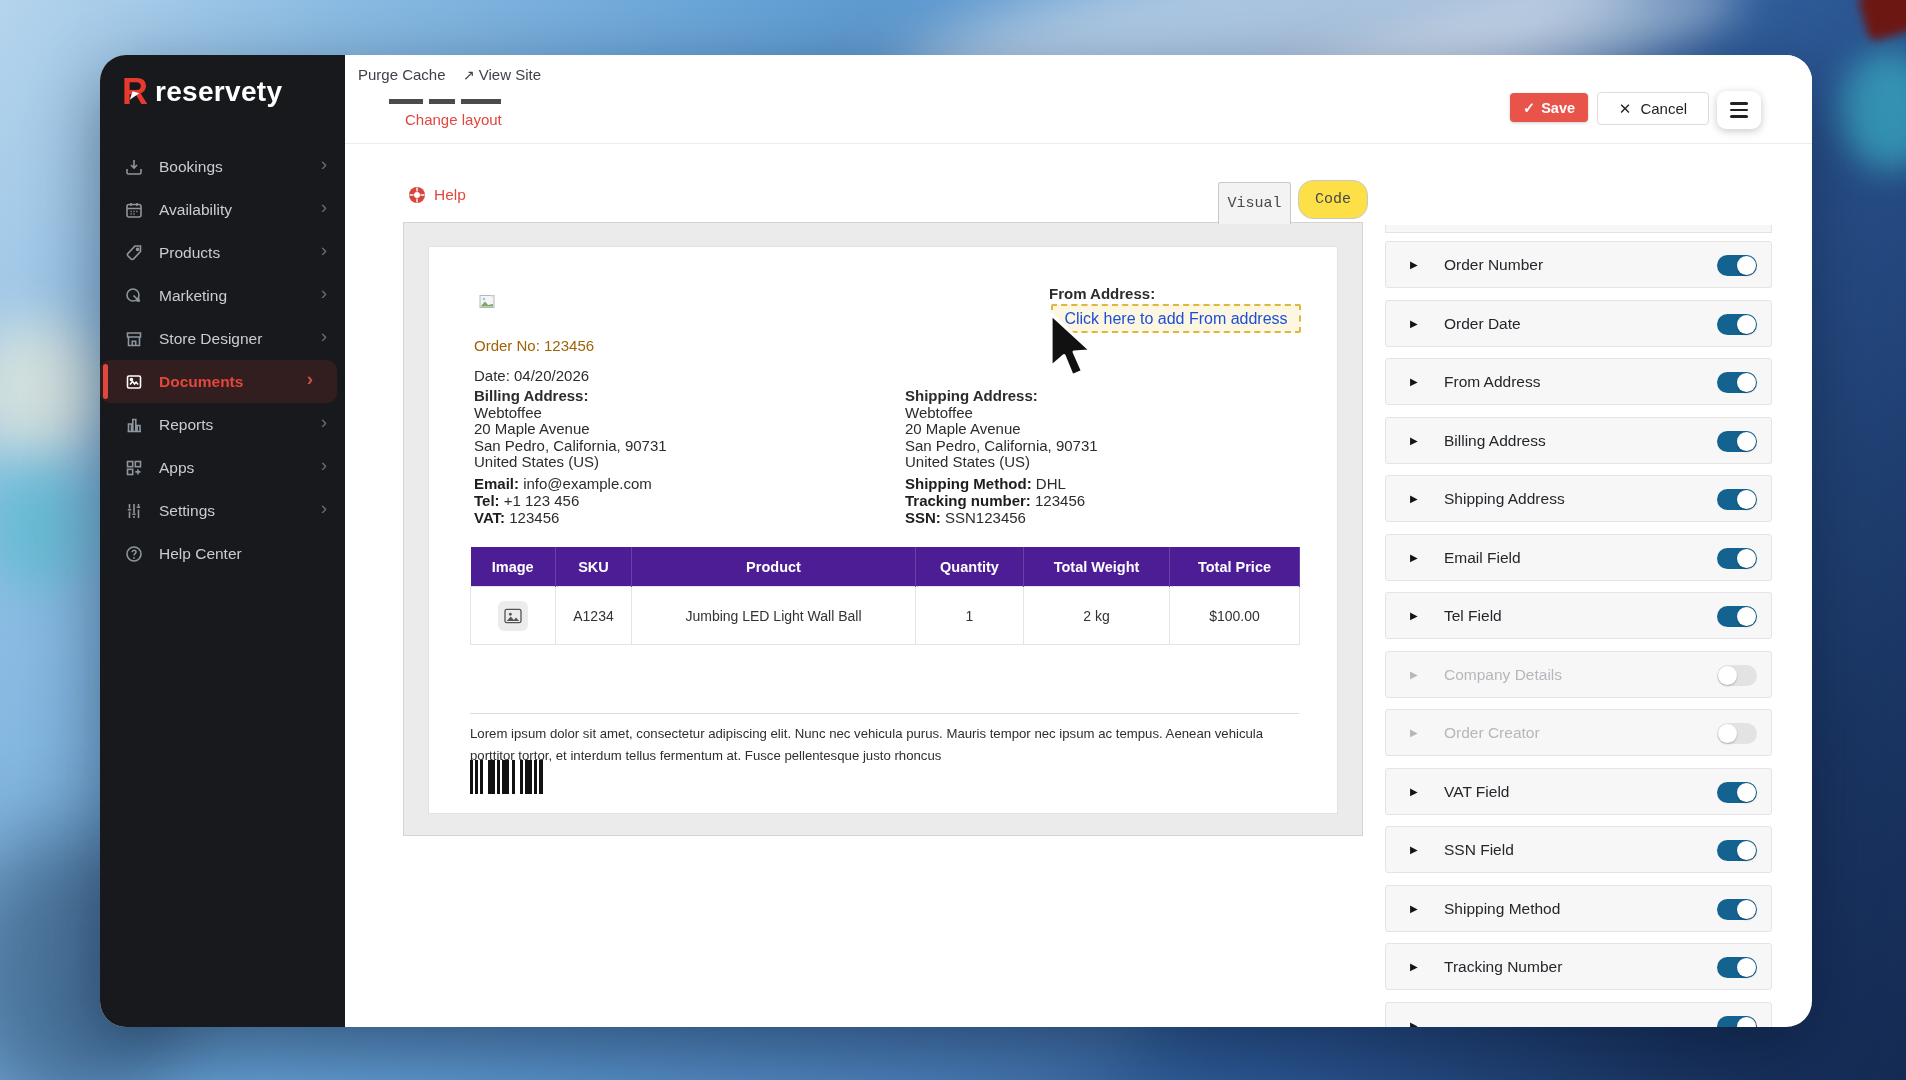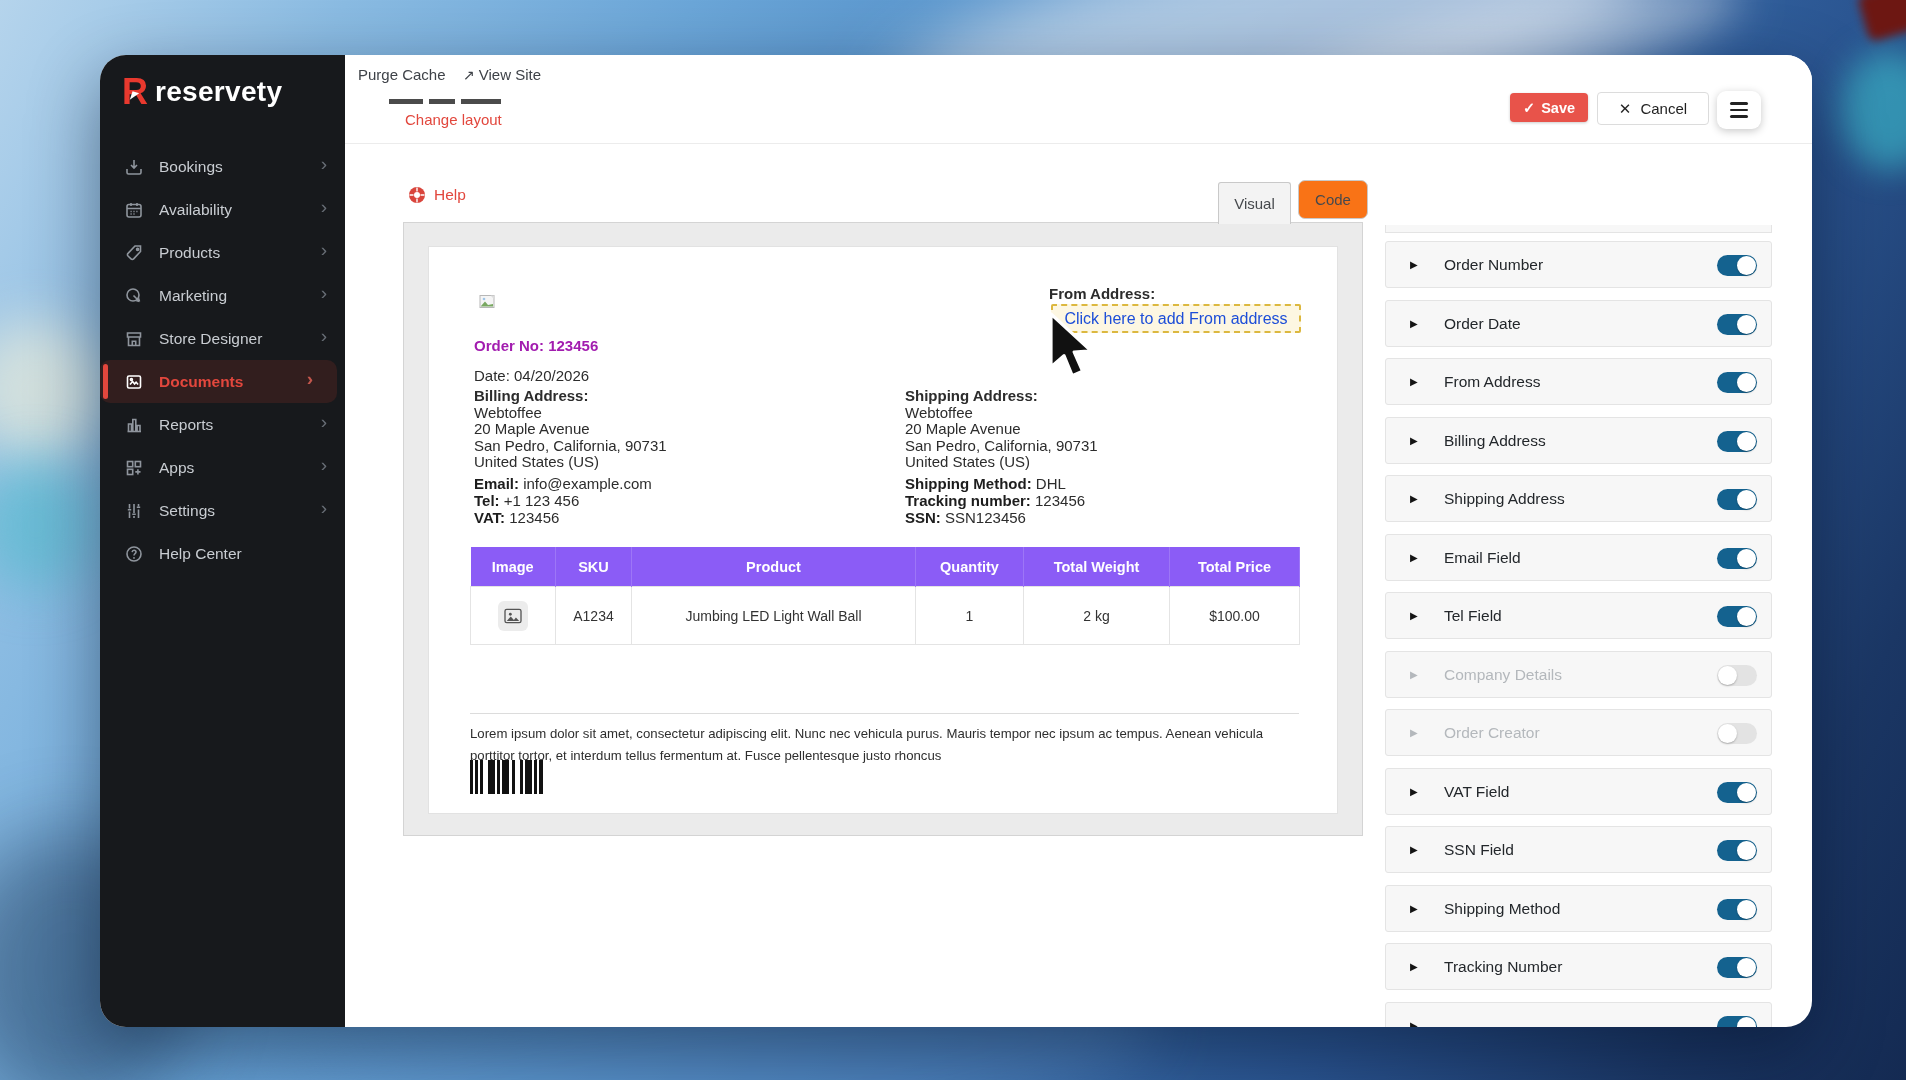--- a/index.html
+++ b/index.html
@@ -45,44 +45,44 @@
   .sliver i.a{width:34px}.sliver i.b{width:26px}.sliver i.c{width:40px}
   #change-layout{position:absolute;left:60px;top:14px;font-size:15px;color:#e2473d;cursor:pointer;}
   #btn-save{position:absolute;left:1165px;top:-4px;width:78px;height:29px;background:#e8534a;color:#fff;border-radius:4px;font-size:14.5px;font-weight:700;display:flex;align-items:center;justify-content:center;gap:6px;cursor:pointer;box-shadow:0 1px 3px rgba(0,0,0,.2);}
   #btn-cancel{position:absolute;left:1252px;top:-5px;width:110px;height:31px;background:#fff;border:1px solid #dcdcdc;border-radius:4px;color:#1f1f1f;font-size:15px;display:flex;align-items:center;justify-content:center;gap:9px;cursor:pointer;}
   #btn-menu{position:absolute;left:1372px;top:-6px;width:44px;height:38px;background:#fff;border-radius:9px;box-shadow:0 2px 8px rgba(0,0,0,.22);display:flex;flex-direction:column;align-items:center;justify-content:center;gap:4px;cursor:pointer;}
   #btn-menu .bar{width:18px;height:2.6px;background:#222;border-radius:2px;}
 
   
   #help-row{position:absolute;left:308px;top:131px;display:flex;align-items:center;gap:8px;cursor:pointer;}
   #help-row span{font-size:15.5px;color:#e2473d;}
-  .tab{position:absolute;font-size:15px;color:#46494d;display:flex;align-items:center;justify-content:center;cursor:pointer;}
+  .tab{position:absolute;font-size:15px;color:#46494d;display:flex;align-items:center;justify-content:center;cursor:pointer;font-family:Liberation Mono, monospace;}
   #tab-visual{left:1118px;top:127px;width:71px;height:41px;background:#f3f3f3;border:1px solid #c9c9c9;border-bottom:none;border-radius:3px 3px 0 0;z-index:2;}
-  #tab-code{left:1198px;top:125px;width:68px;height:37px;background:#f97316;border:1px solid #c9c9c9;border-radius:7px;text-align:right;}
+  #tab-code{left:1198px;top:125px;width:68px;height:37px;background:#fde047;border:1px solid #c9c9c9;border-radius:15px;text-align:right;}
 
   #canvas{position:absolute;left:303px;top:167px;width:960px;height:614px;background:#ebebeb;border:1px solid #d4d4d4;box-sizing:border-box;}
   #page{position:absolute;left:24px;top:23px;width:910px;height:568px;background:#fff;border:1px solid #e2e2e2;box-sizing:border-box;}
 
   
   .inv{position:absolute;color:#2c2c2c;font-size:15px;}
   .b{font-weight:700;color:#1d1d1d;}
   #broken-img{left:50px;top:46px;}
-  #order-no{left:45px;top:90px;font-weight:700;color:#a21caf;}
+  #order-no{left:45px;top:90px;font-weight:400;color:#a16207;}
   #order-date{left:45px;top:108px;margin-top:12px;}
   #from-label{left:620px;top:38px;font-weight:700;}
   #from-box{position:absolute;left:622px;top:57px;width:250px;height:29px;background:#fdf7e2;border:2px dashed #dcb83f;box-sizing:border-box;border-radius:2px;display:flex;align-items:center;justify-content:center;cursor:pointer;}
   #from-box span{color:#1d4ed8;font-size:16px;}
   #billing-label{left:45px;top:140px;font-weight:700;}
   #billing-lines{left:45px;top:158px;white-space:pre-line;line-height:16.3px;}
   #shipping-label{left:476px;top:140px;font-weight:700;}
   #shipping-lines{left:476px;top:158px;white-space:pre-line;line-height:16.3px;}
   .meta-row{position:absolute;font-size:15px;color:#2c2c2c;}
 
   #itable{position:absolute;left:41px;top:300px;width:829px;border-collapse:collapse;table-layout:fixed;}
-  #itable th{background:#8b5cf6;color:#fff;font-size:14.5px;font-weight:700;height:37px;border-right:1px solid rgba(255,255,255,.16);text-align:center;}
+  #itable th{background:#4c1d95;color:#fff;font-size:14.5px;font-weight:700;height:37px;border-right:1px solid rgba(255,255,255,.16);text-align:center;}
   #itable td{background:#fff;border:1px solid #e4e4e4;height:55px;text-align:center;font-size:14px;color:#333;}
   .img-chip{display:inline-flex;width:30px;height:30px;background:#ececec;border-radius:6px;align-items:center;justify-content:center;}
 
   #p1{left:41px;top:407px;width:800px;font-size:14px;line-height:18px;color:#2e2e2e;}
   #pdivider{position:absolute;left:41px;top:466px;width:829px;border-top:1px solid #dcdcdc;}
   #p2{left:41px;top:476px;width:810px;font-size:13.2px;line-height:22px;color:#2e2e2e;}
   #barcode{position:absolute;left:41px;top:513px;}
 
   
   .pcard{position:absolute;left:1285px;width:387px;height:47px;background:#f7f7f7;border:1px solid #e4e4e4;border-radius:3px;box-sizing:border-box;display:flex;align-items:center;cursor:pointer;}

